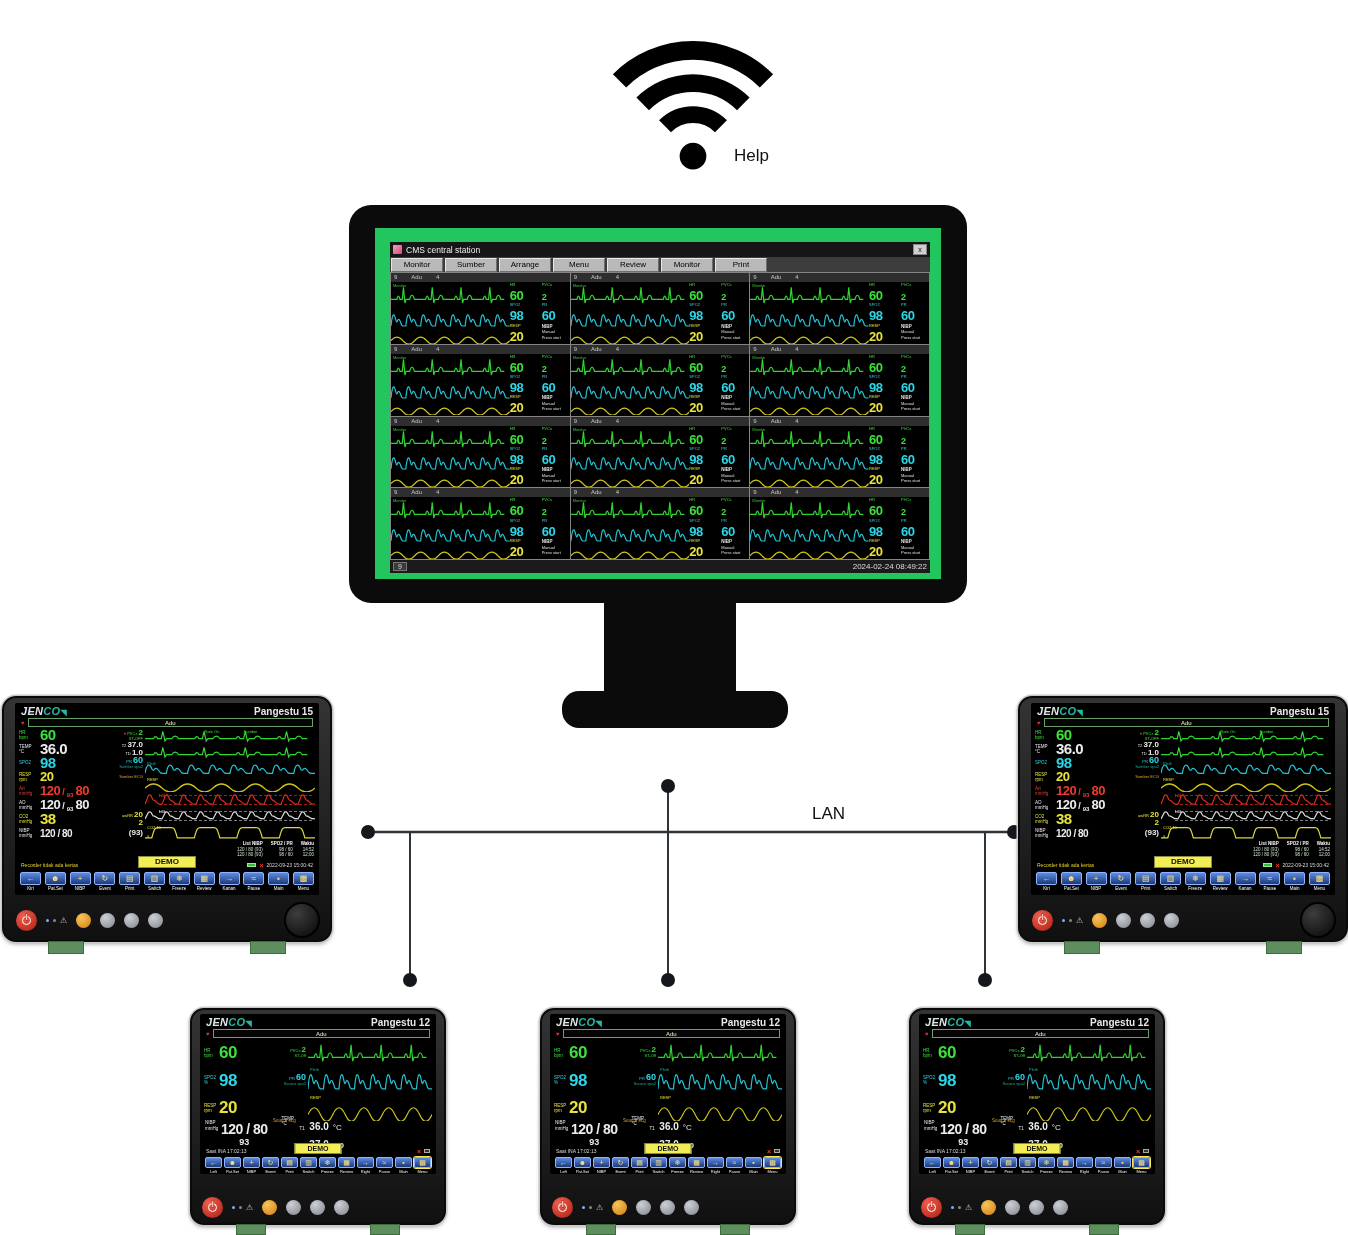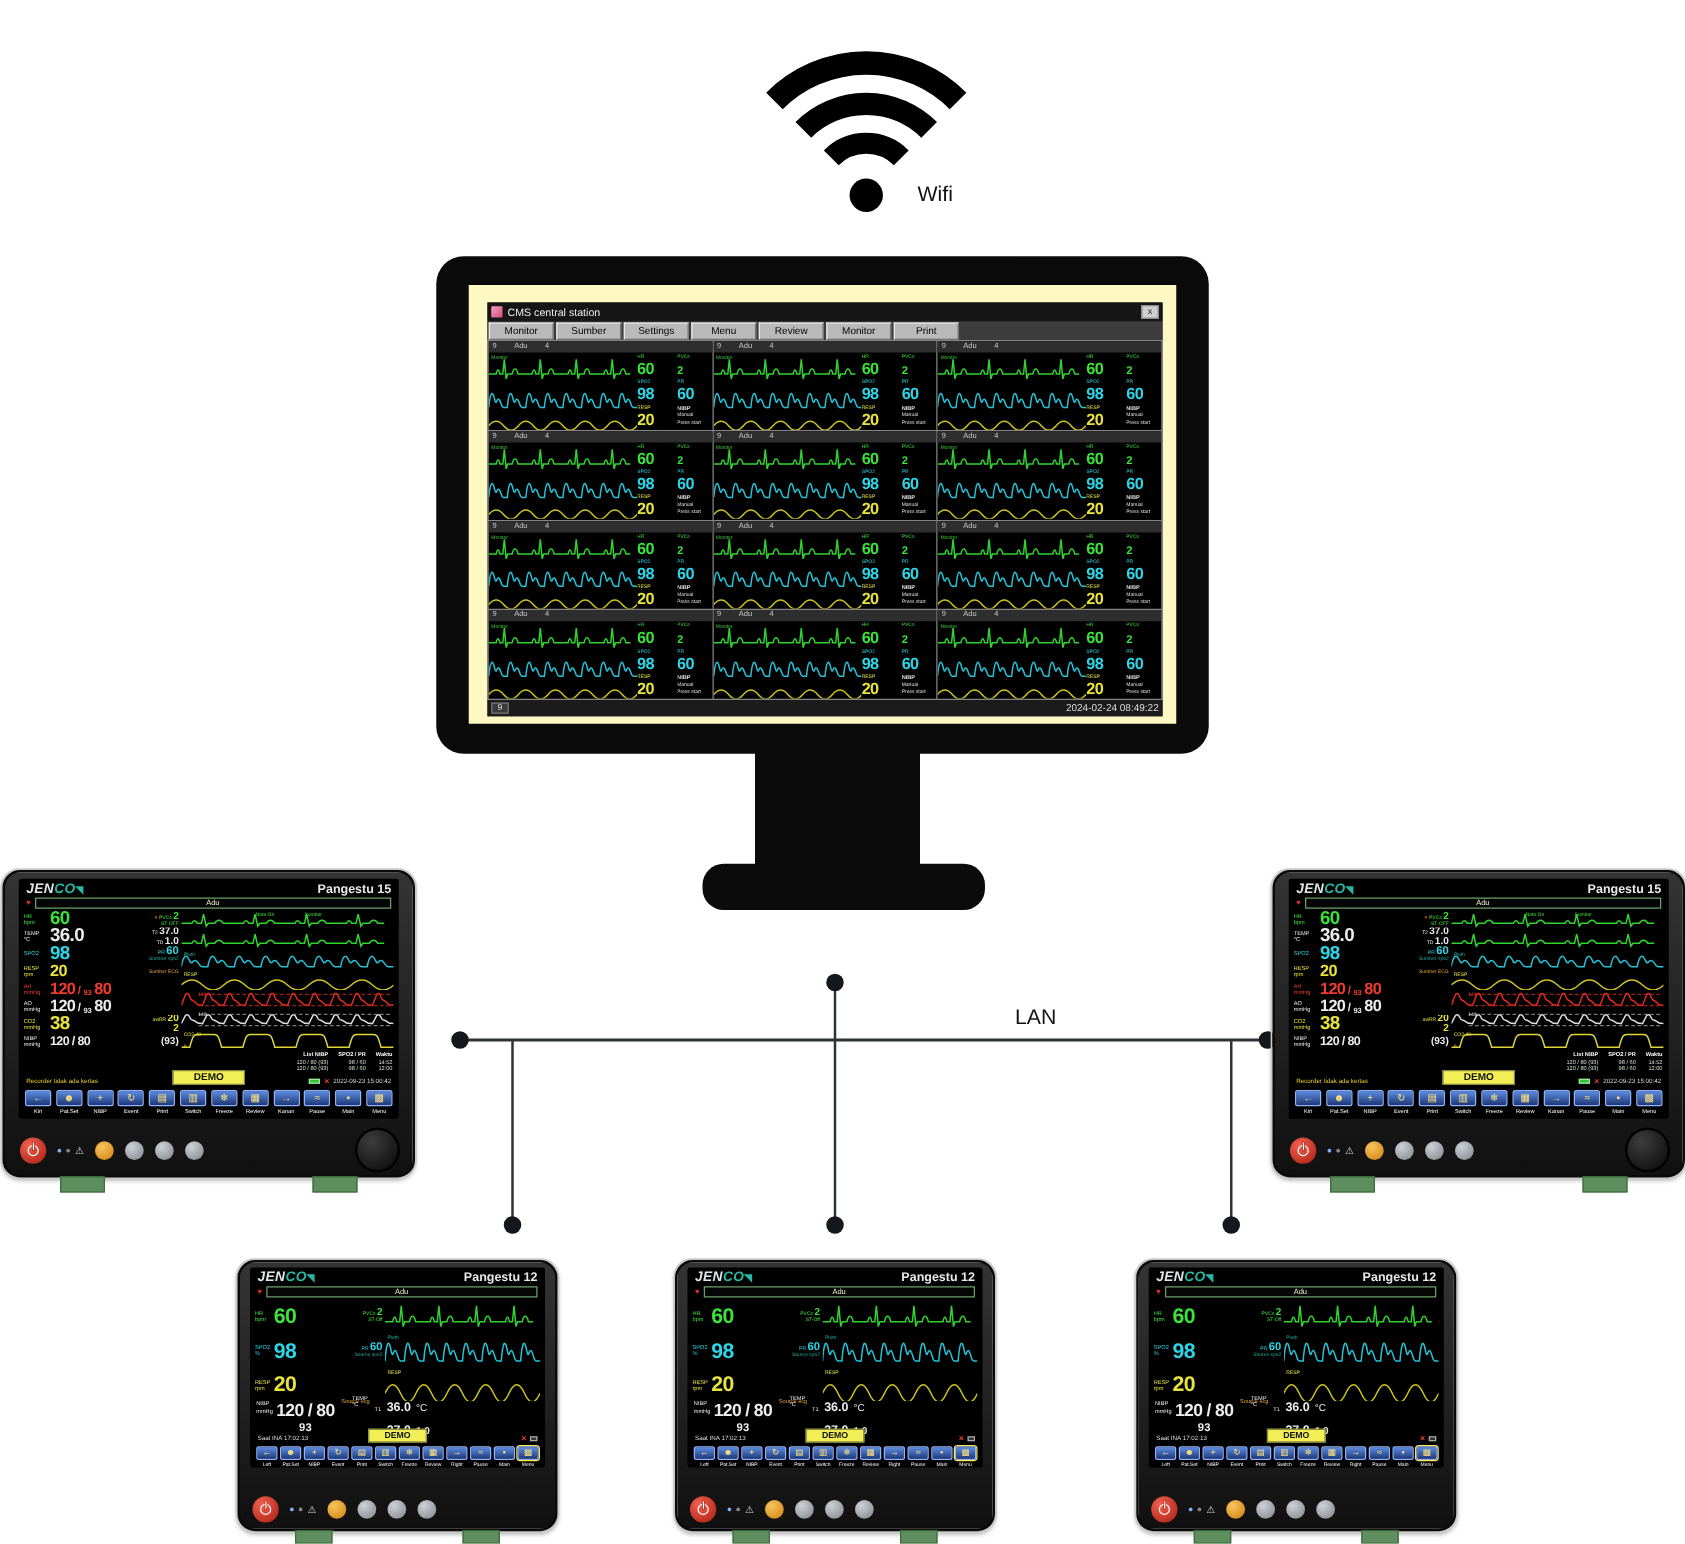--- a/index.html
+++ b/index.html
@@ -10,21 +10,21 @@
   
   .wifi-svg { position:absolute; left:598px; top:2px; width:190px; height:170px; }
   .wifi-label { position:absolute; left:734px; top:146px; font-size:17px; color:#111; }
 
   
   .net-svg { position:absolute; left:0; top:0; width:1348px; height:1235px; pointer-events:none; }
   .lan-label { position:absolute; left:812px; top:804px; font-size:17px; color:#111; }
 
   
   .monitor-frame { position:absolute; left:349px; top:205px; width:618px; height:398px; background:#0b0b0b; border-radius:22px; }
-  .monitor-screen { position:absolute; left:26px; top:23px; width:566px; height:351px; background:#fef9c3; }
+  .monitor-screen { position:absolute; left:26px; top:23px; width:566px; height:351px; background:#22c55e; }
   .stand-neck { position:absolute; left:604px; top:601px; width:132px; height:93px; background:#0b0b0b; }
   .stand-base { position:absolute; left:562px; top:691px; width:226px; height:37px; background:#0b0b0b; border-radius:17px; }
 
   
   .cms-window { position:absolute; left:15px; top:14px; right:11px; bottom:6px; background:#000; display:flex; flex-direction:column; }
   .cms-title { height:15px; background:#161616; color:#eee; font-size:8.5px; display:flex; align-items:center; gap:4px; padding:0 3px; }
   .cms-appicon { width:9px; height:9px; background:linear-gradient(135deg,#f4a0c0,#d84a7a); border-radius:1px; }
   .cms-close { margin-left:auto; width:14px; height:11px; background:#cfcfcf; border:1px solid #8a8a8a; color:#111; font-size:7px; line-height:9px; text-align:center; }
   .cms-menu { height:15px; background:#3c3c3c; display:flex; align-items:center; padding-left:1px; }
   .cms-menu .mbtn { min-width:52px; text-align:center; background:#b9b9b9; color:#000; font-size:8px; line-height:12px; border:1px solid; border-color:#e8e8e8 #6e6e6e #6e6e6e #e8e8e8; margin-right:2px; padding:0 4px; }
@@ -151,21 +151,21 @@
 <body>
 
 <div id="canvas">
 
   <svg class="wifi-svg" viewBox="0 0 190 172">
     <path d="M20.7 79.7 A105 105 0 0 1 169.3 79.7" fill="none" stroke="#000" stroke-width="19"></path>
     <path d="M44.1 103.1 A72 72 0 0 1 145.9 103.1" fill="none" stroke="#000" stroke-width="18"></path>
     <path d="M66.7 125.7 A40 40 0 0 1 123.3 125.7" fill="none" stroke="#000" stroke-width="17"></path>
     <circle cx="95" cy="156" r="13.5" fill="#000"></circle>
   </svg>
-  <span class="wifi-label">Wifi</span>
+  <span class="wifi-label">Help</span>
 
   <svg class="net-svg" viewBox="0 0 1348 1235">
     <line x1="368" y1="832" x2="1014" y2="832" stroke="#2e3338" stroke-width="2.5"></line>
     <line x1="668" y1="786" x2="668" y2="980" stroke="#2e3338" stroke-width="2"></line>
     <line x1="410" y1="832" x2="410" y2="980" stroke="#2e3338" stroke-width="2"></line>
     <line x1="985" y1="832" x2="985" y2="980" stroke="#2e3338" stroke-width="2"></line>
     <circle cx="368" cy="832" r="7" fill="#14181d"></circle>
     <circle cx="1014" cy="832" r="7" fill="#14181d"></circle>
     <circle cx="668" cy="786" r="7" fill="#14181d"></circle>
     <circle cx="668" cy="980" r="7" fill="#14181d"></circle>
@@ -179,21 +179,21 @@
       <div class="cms-window">
         <div class="cms-title">
           <span class="cms-appicon"></span>
           <span>CMS central station</span>
           <span class="cms-close">x</span>
         </div>
         <div class="cms-menu">
 
         <span class="mbtn">Monitor</span>
             <span class="mbtn">Sumber</span>
-            <span class="mbtn">Settings</span>
+            <span class="mbtn">Arrange</span>
             <span class="mbtn">Menu</span>
             <span class="mbtn">Review</span>
             <span class="mbtn">Monitor</span>
             <span class="mbtn">Print</span>
           </div>
         <div class="cms-grid">
   <div class="ctile">
     <div class="ctile-head">
       <span>9</span>
       <span>Adu</span>

